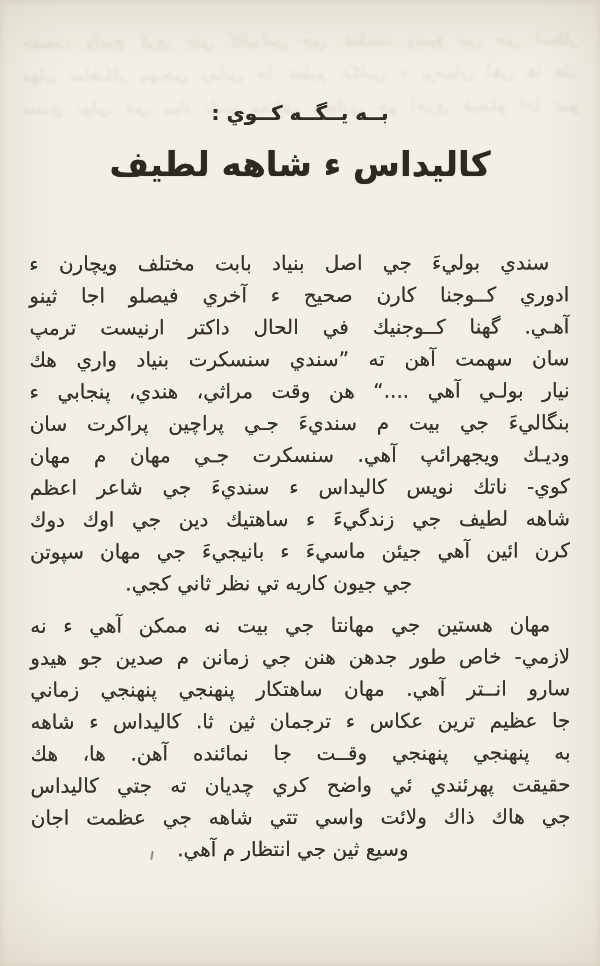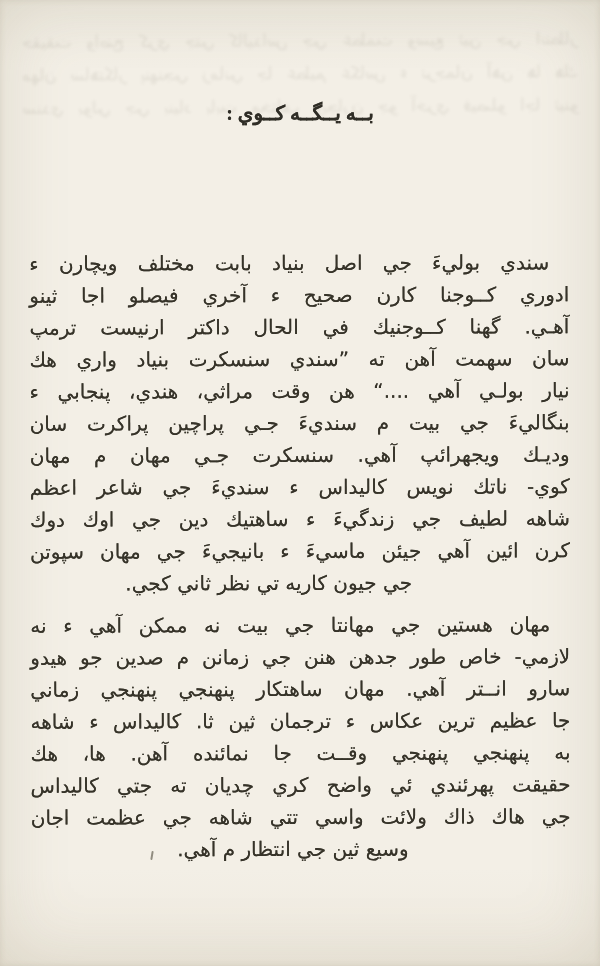--- a/index.html
+++ b/index.html
@@ -23,21 +23,20 @@
     font-size:17px;line-height:33px;
     text-align:justify;
   }
   .ghost .gline{text-align-last:justify;}
   .kicker{
     position:absolute;top:101px;left:0;right:0;
     text-align:center;direction:rtl;
     font-size:20px;font-weight:bold;color:#2f2d26;
     letter-spacing:.5px;
     text-shadow:0 0 .6px rgba(47,45,38,.8);
-    font-family:Liberation Serif, serif;
   }
   .title{
     position:absolute;top:139px;left:0;right:0;margin:0;
     text-align:center;direction:rtl;
     font-size:34px;line-height:50px;font-weight:bold;color:#2b2922;
     text-shadow:0 0 .7px rgba(43,41,34,.85);
   }
   .body{
     position:absolute;top:247px;left:30px;right:30px;
     direction:rtl;color:#363329;font-size:20px;
@@ -64,20 +63,21 @@
 <div class="page">
 
   <div class="ghost">
     <div class="gline">حقيقت واضح كري جتي كاليداس جي عظمت وسيع ثين جي انتظار</div>
     <div class="gline">مهان ساهتكار پنهنجي زماني جا عظيم عكاس ء ترجمان آهن ها هك</div>
     <div class="gline">سندي بولي جي بنياد بابت مختلف ويچارن جو آخري فيصلو اجا ثينو</div>
   </div>
 
   <div class="kicker">بــه يــگــه كــوي :</div>
 
+  <h1 class="title">كاليداس ء شاهه لطيف</h1>
 
   <div class="body">
 
     <div class="para">
       <div class="bline first">سندي بوليءَ جي اصل بنياد بابت مختلف ويچارن ء</div>
       <div class="bline">ادوري كــوجنا كارن صحيح ء آخري فيصلو اجا ثينو</div>
       <div class="bline">آهـي. گهنا كــوجنيك في الحال داكتر ارنيست ترمپ</div>
       <div class="bline">سان سهمت آهن ته ”سندي سنسكرت بنياد واري هك</div>
       <div class="bline">نيار بولـي آهي ....“ هن وقت مراثي، هندي، پنجابي ء</div>
       <div class="bline">بنگاليءَ جي بيت م سنديءَ جـي پراچين پراكرت سان</div>

